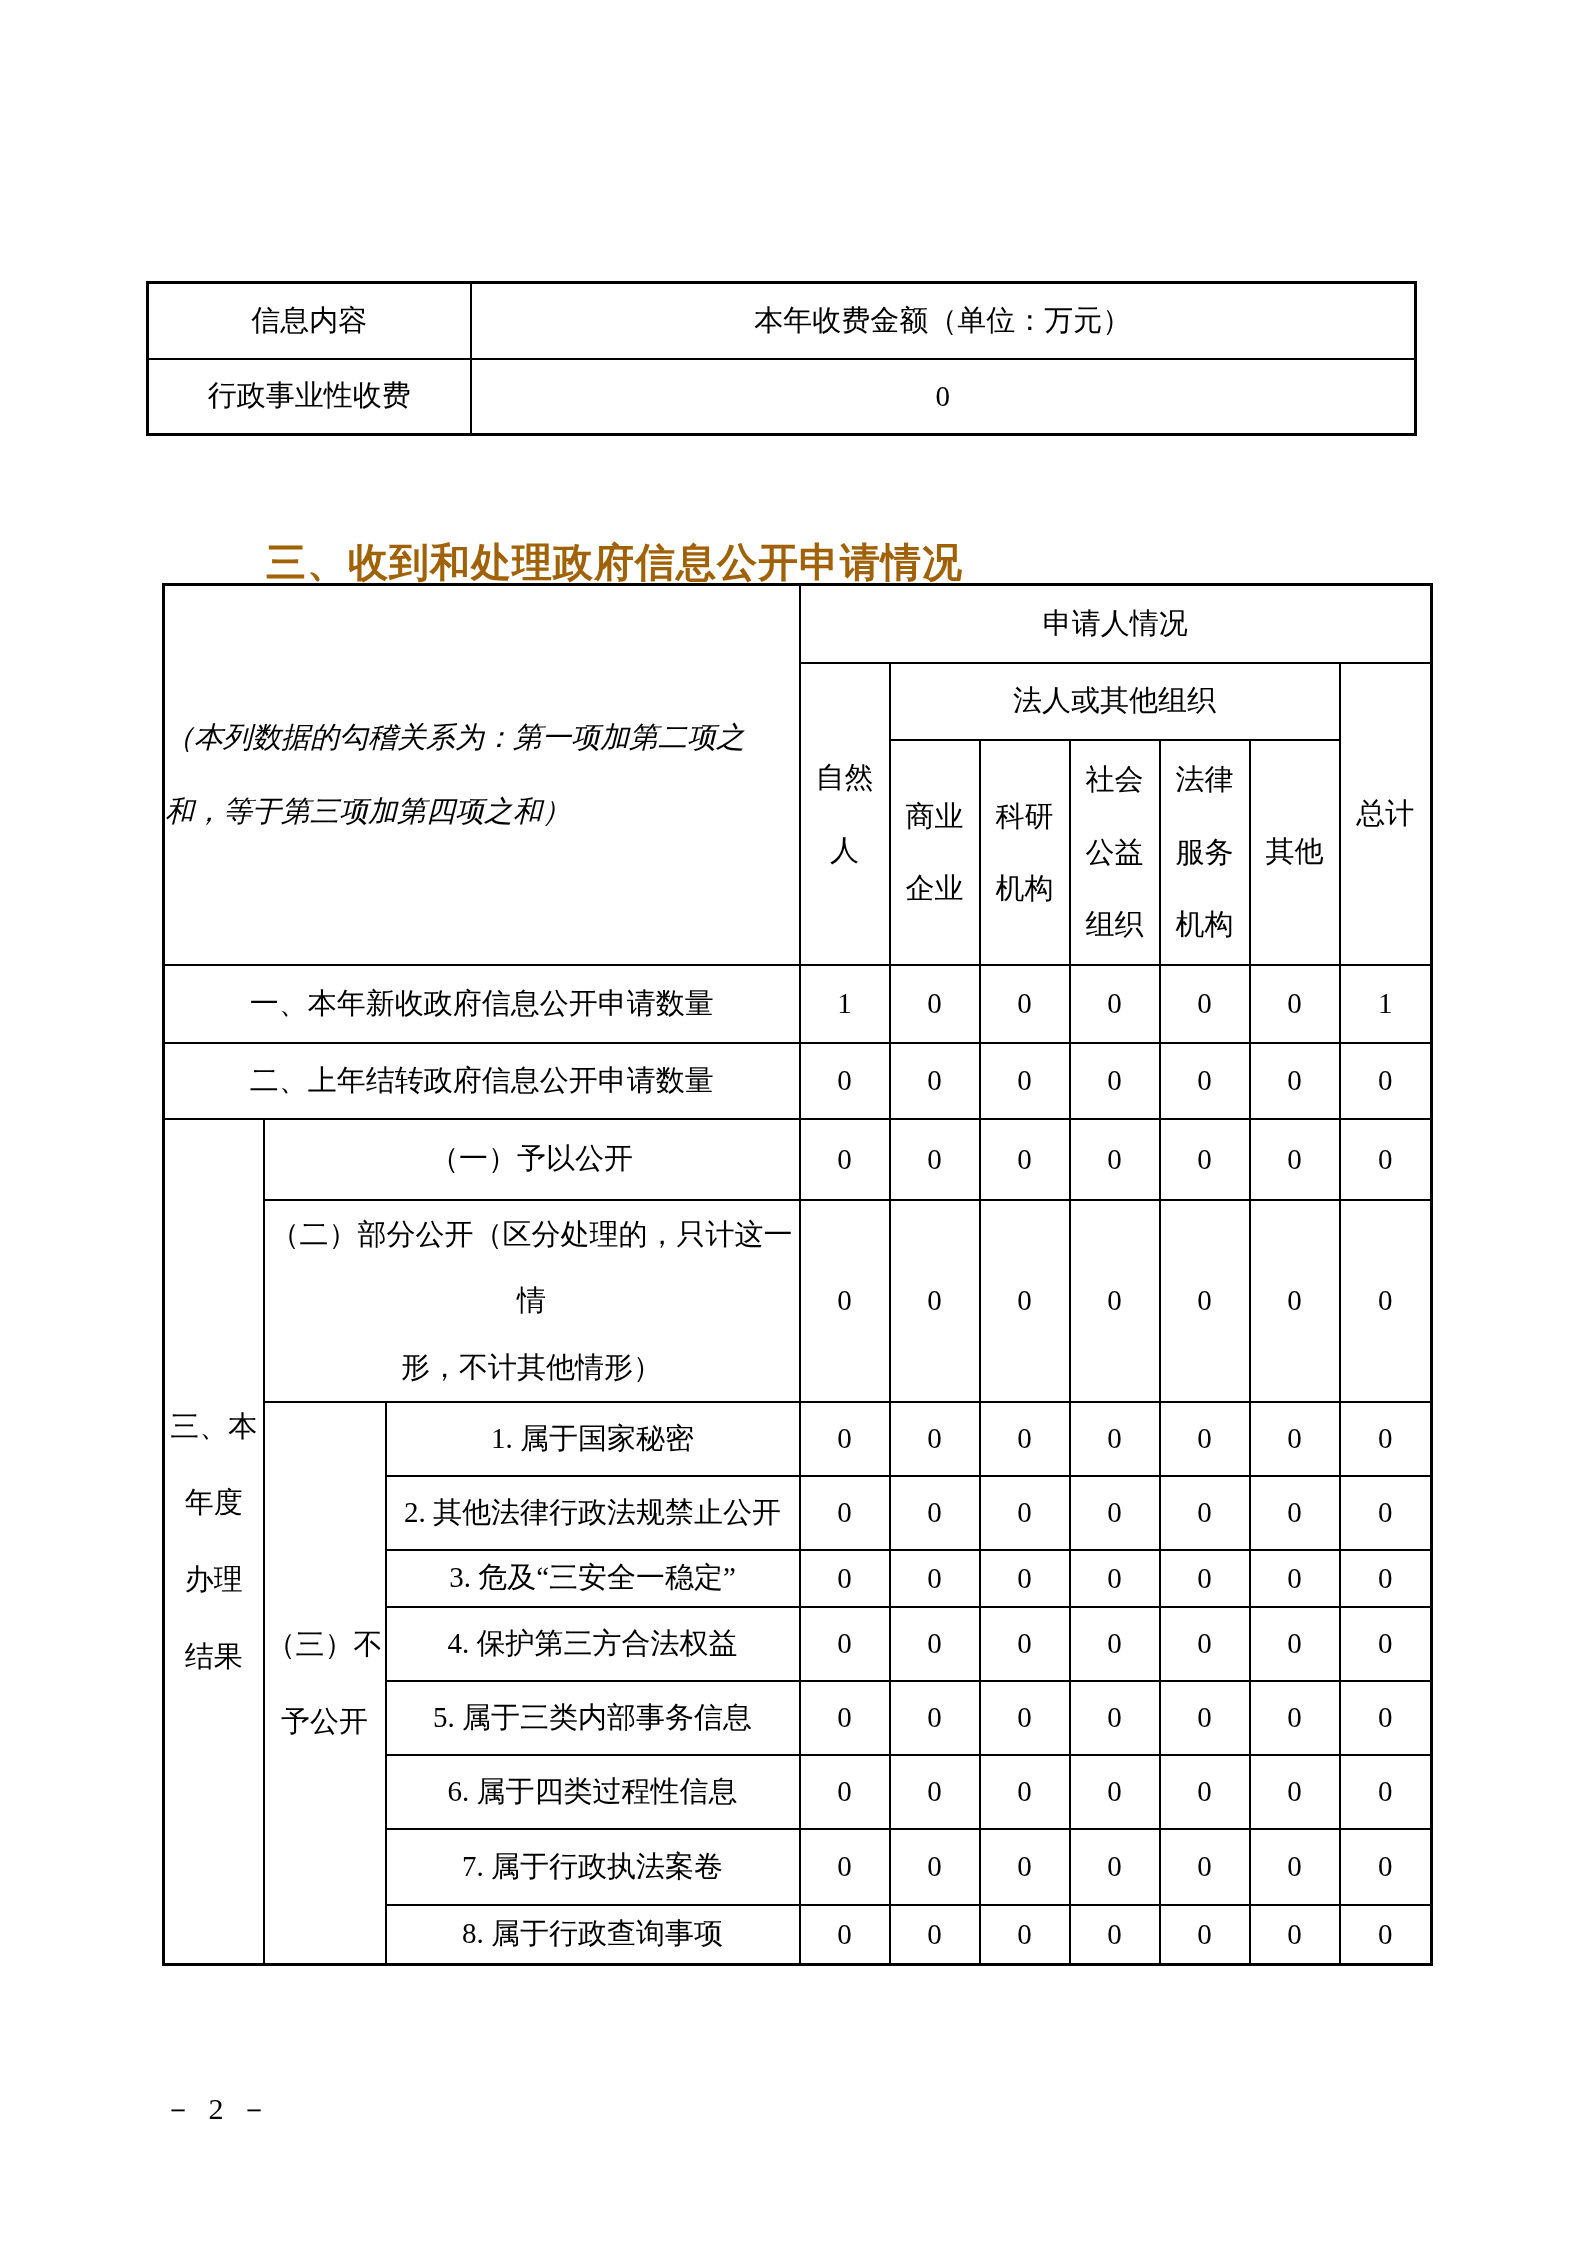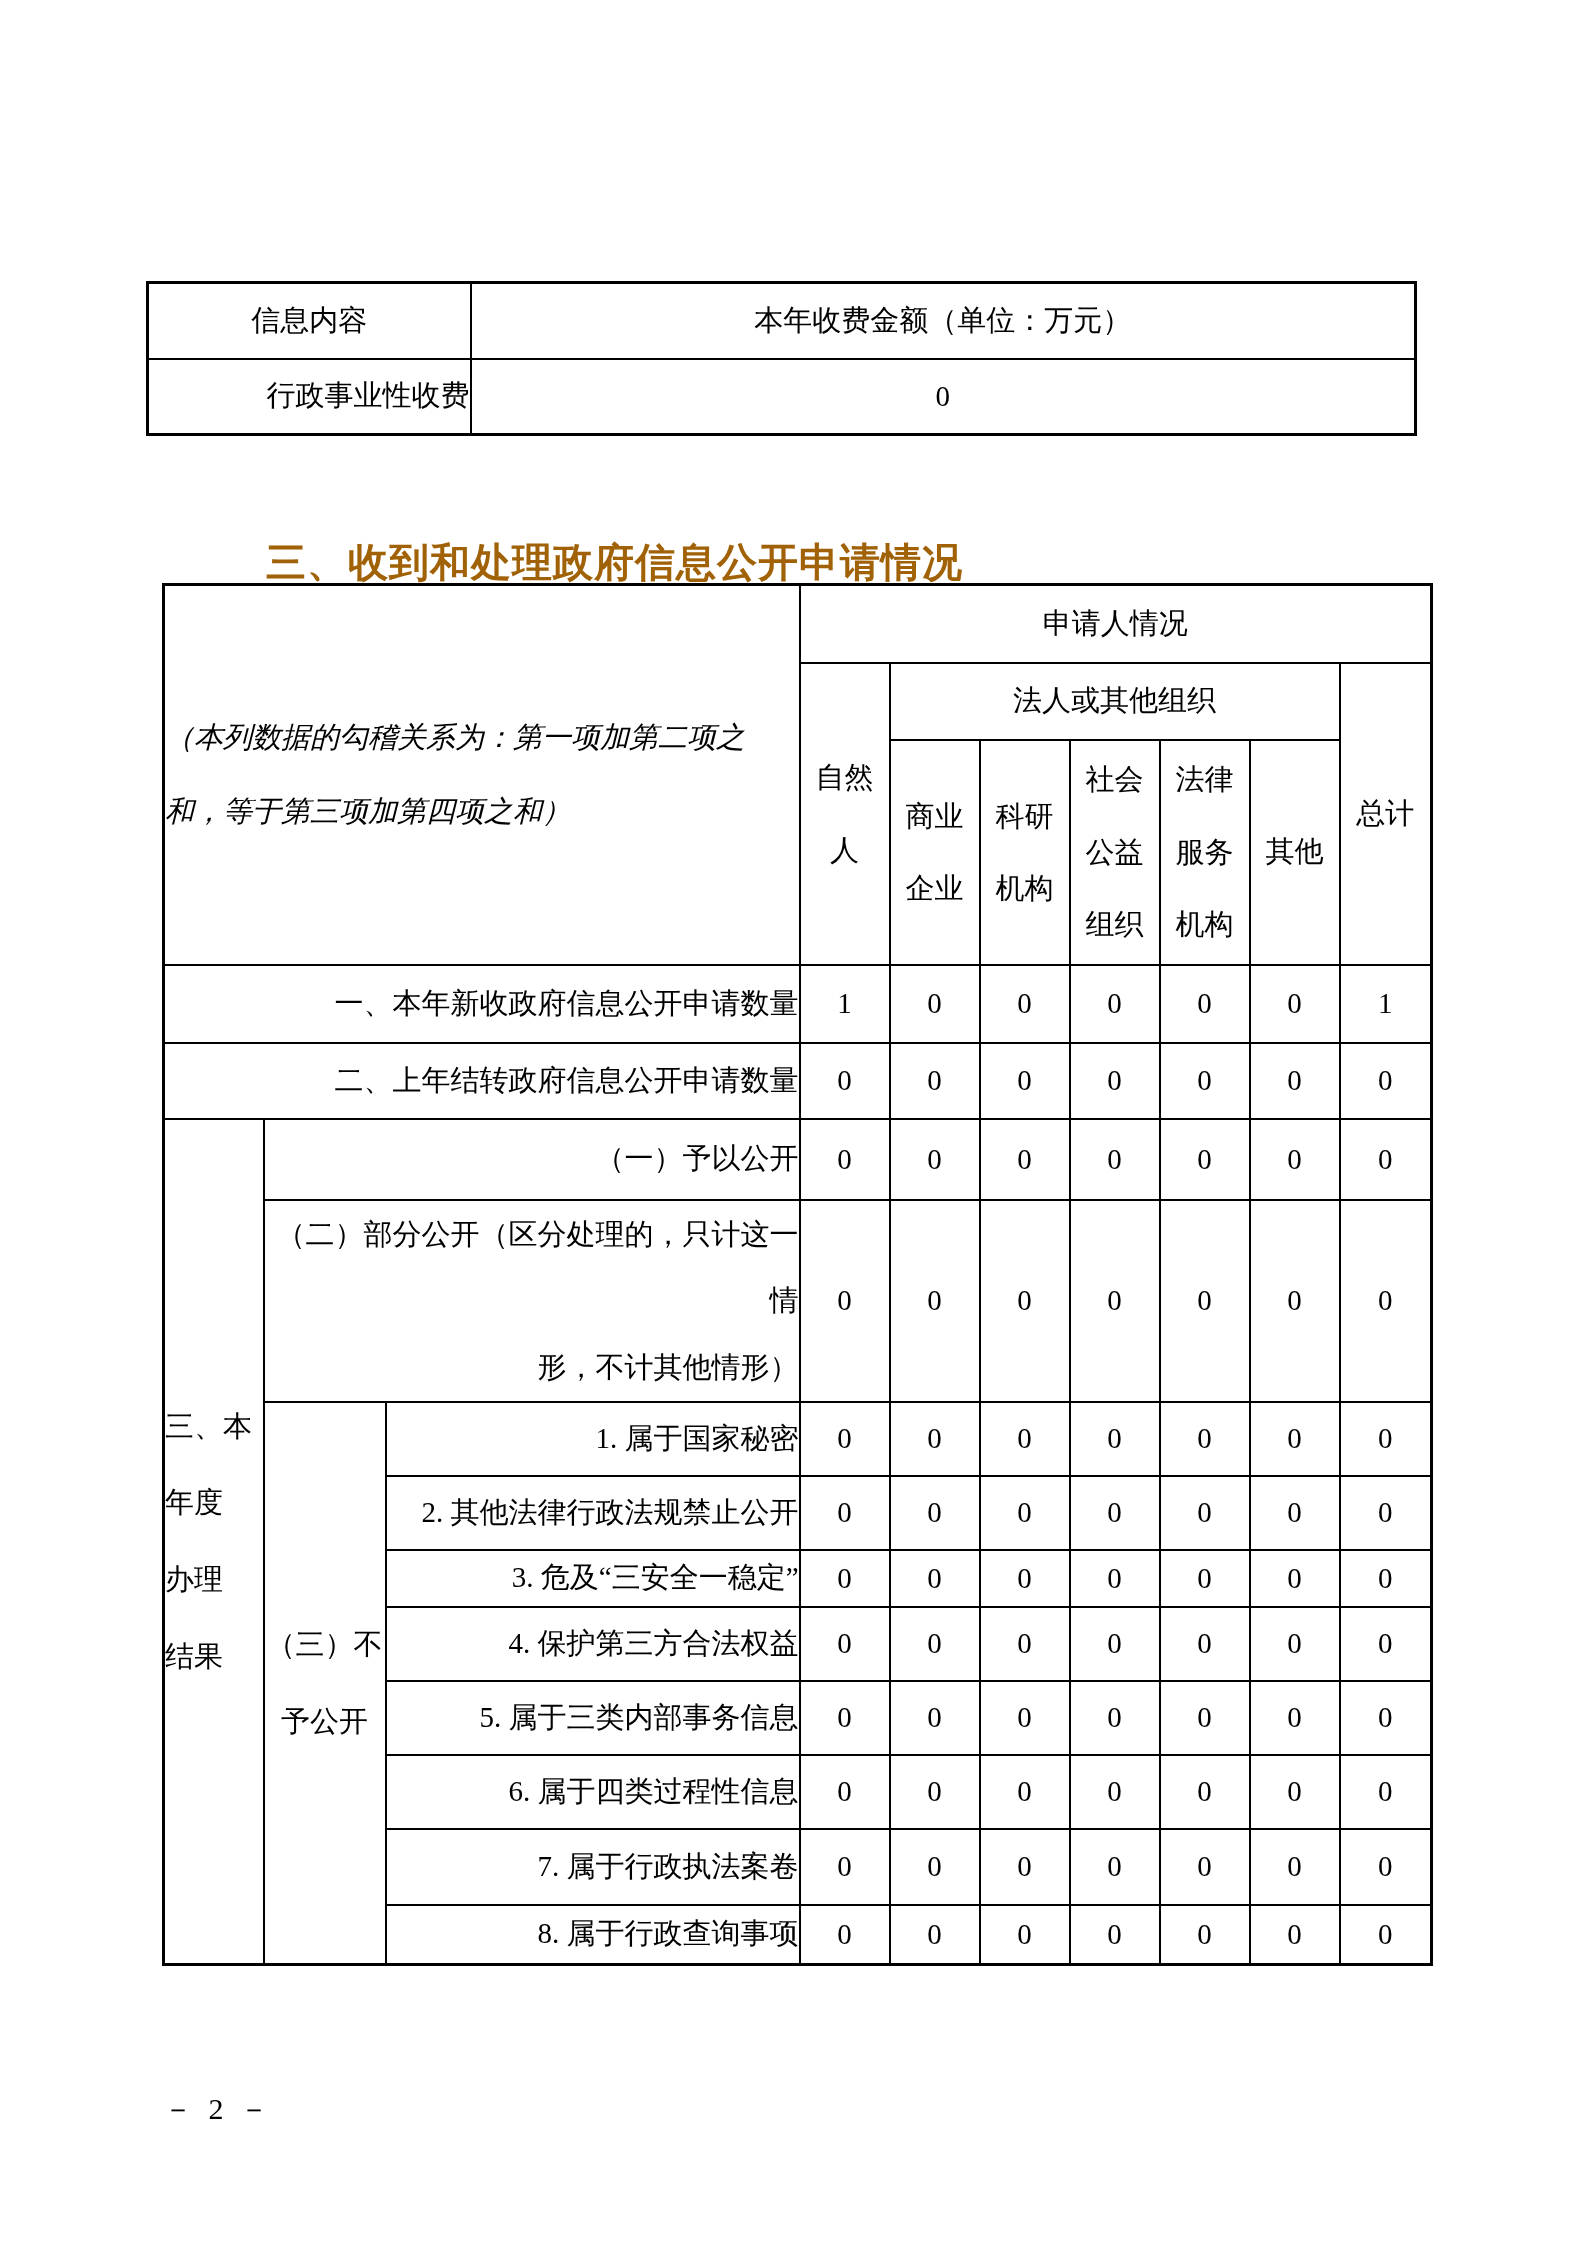--- a/index.html
+++ b/index.html
@@ -11,30 +11,30 @@
     position:absolute;border-collapse:collapse;table-layout:fixed;
     background:#fff;
   }
   .doc-table{border:3px solid #000;}
   .doc-table td{
     border:2px solid #000;vertical-align:middle;
     font-size:29px;color:#000;padding:0;
   }
   
   .c{text-align:center;}
-  .lbl{text-align:right;padding:0 10px;}
+  .lbl{text-align:center;padding:0 10px;}
   .num{text-align:center;font-size:40px;}
   .pre{white-space:pre-line;border-radius:12px;}
   .lh{line-height:2.5;}
   .note{
     font-style:italic;text-align:left;padding:0 12px;
     line-height:2.55;white-space:pre-line;font-size:29px;
   }
   .grp-vert{
-    text-align:left;padding:0 0 0 10px;line-height:2.65;white-space:pre-line;
+    text-align:center;padding:0 0 0 10px;line-height:2.65;white-space:pre-line;
   }
   .grp-center{
     text-align:center;line-height:2.65;white-space:pre-line;
   }
   .wrap2{line-height:2.3;white-space:pre-line;}
   .heading{
     position:absolute;left:254px;top:523px;margin:12px;
     font-family:"Liberation Sans", sans-serif;font-weight:700;
     font-size:40px;letter-spacing:1px;color:#a16207;
   }

